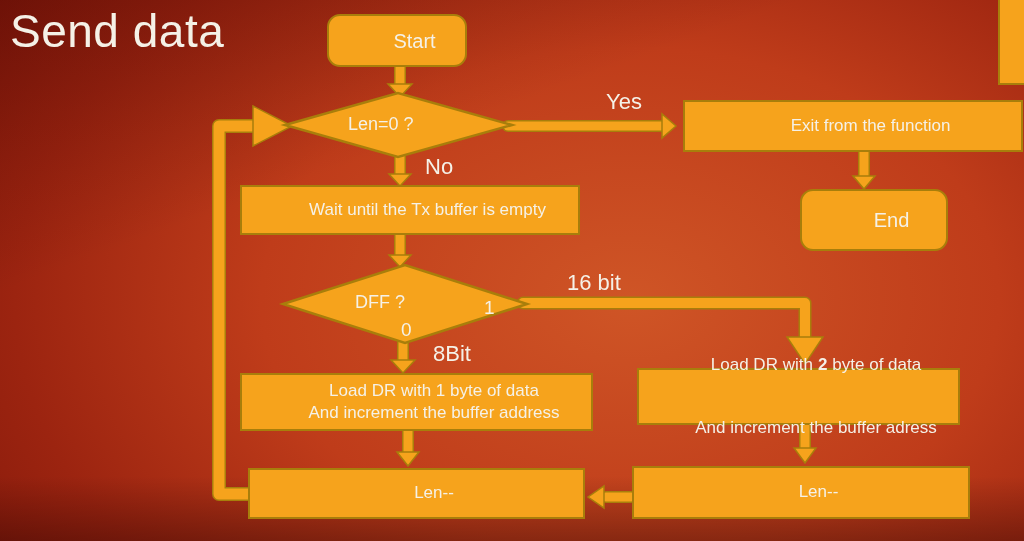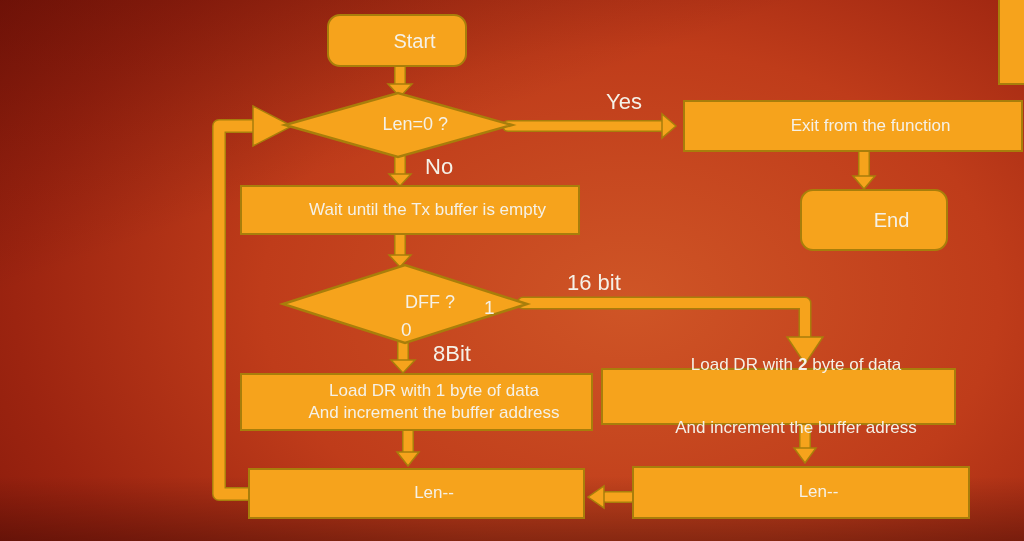--- a/index.html
+++ b/index.html
@@ -47,20 +47,21 @@
     border-left:2px solid var(--node-border);
     border-bottom:2px solid var(--node-border);
     box-sizing:border-box;
   }
 </style>
 </head>
 <body>
 
 <div class="canvas">
 
+  <div class="title">Send data</div>
 
   <svg class="overlay">
 
     <path class="conn-under" stroke-width="12" d="M400 64 V85"></path>
     <path class="conn" stroke-width="9" d="M400 64 V85"></path>
     <polygon class="head" points="388,84 412,84 400,97"></polygon>
 
     <path class="conn-under" stroke-width="12" d="M508 126 H663"></path>
     <path class="conn" stroke-width="9" d="M508 126 H663"></path>
     <polygon class="head" points="662,114 662,138 676,126"></polygon>
@@ -102,42 +103,42 @@
     <polygon class="head" points="253,106 253,146 292,126"></polygon>
 
     <polygon class="diamond" points="285,125 398,93 512,125 398,157"></polygon>
     <polygon class="diamond" points="283,304 405,265 527,304 405,343"></polygon>
   </svg>
 
   <div class="node rounded" style="left:327px;top:14px;width:140px;height:53px;">
     <span>Start</span>
   </div>
 
-  <div class="label" style="left:348px;top:114px;width:100px;text-align:right;font-size:18px;">Len=0 ?</div>
+  <div class="label" style="left:348px;top:114px;width:100px;text-align:left;font-size:18px;">Len=0 ?</div>
 
   <div class="node" style="left:675px;top:100px;width:340px;height:52px;margin-left:8px;">
     <span>Exit from the function</span>
   </div>
 
   <div class="node rounded" style="left:800px;top:189px;width:148px;height:62px;">
     <span>End</span>
   </div>
 
   <div class="node" style="left:240px;top:185px;width:340px;height:50px;">
     <span>Wait until the Tx buffer is empty</span>
   </div>
 
-  <div class="label" style="left:355px;top:292px;width:100px;text-align:right;font-size:18px;">DFF ?</div>
+  <div class="label" style="left:355px;top:292px;width:100px;text-align:left;font-size:18px;">DFF ?</div>
 
   <div class="node" style="left:240px;top:373px;width:353px;height:58px;">
     <span>Load DR with 1 byte of data</span>
     <span>And increment the buffer address</span>
   </div>
 
-  <div class="node" style="left:601px;top:368px;width:355px;height:57px;gap:40px;">
+  <div class="node" style="left:637px;top:368px;width:323px;height:57px;gap:40px;">
     <span>
       <span>Load DR with</span><span class="bold2">2</span><span>byte of data</span>
     </span>
     <span>And increment the buffer adress</span>
   </div>
 
   <div class="node" style="left:248px;top:468px;width:337px;height:51px;">
     <span>Len--</span>
   </div>
 

